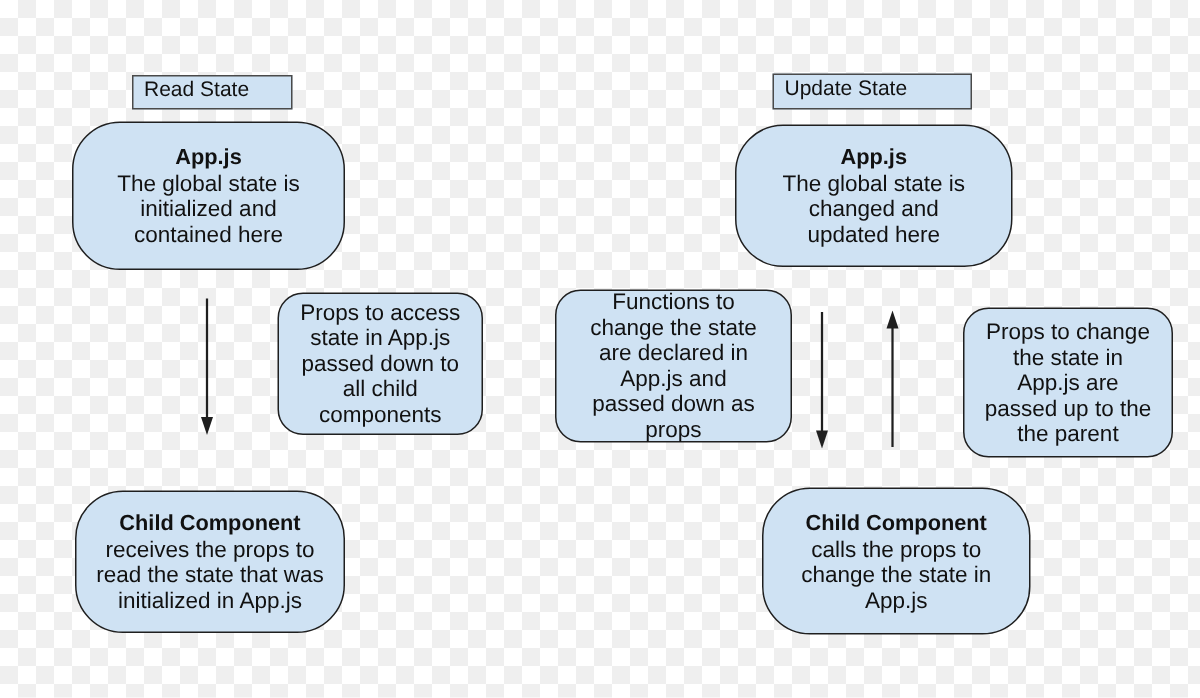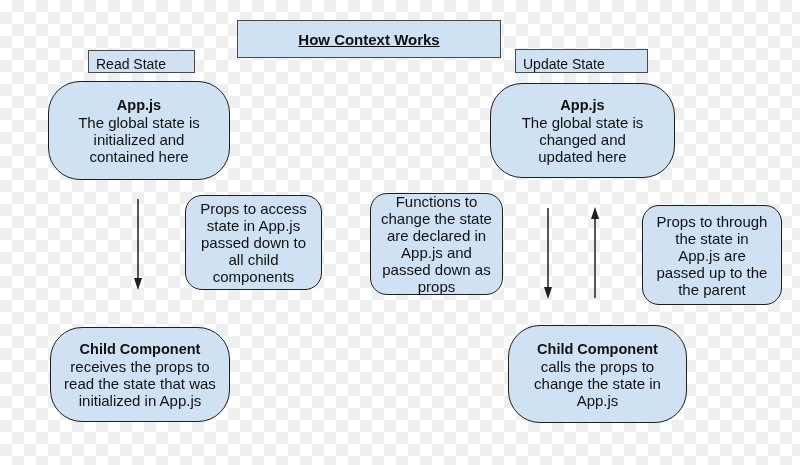--- a/index.html
+++ b/index.html
@@ -25,46 +25,43 @@
     flex-direction: column;
     align-items: center;
     justify-content: center;
     text-align: center;
   }
   .square { border: 1px solid #4a4a4a; }
   .round  { border: 1.5px solid #1f1f1f; border-radius: 32px; }
   .note   { border: 1.3px solid #1f1f1f; border-radius: 17px; }
   .title-box { left: 237px; top: 20px; width: 264px; height: 38px; }
   .title-text { font-weight: bold; font-size: 15px; text-decoration: underline; }
-  .label-box { justify-content: flex-end; align-items: flex-start; font-size: 14px; padding-left: 7px; }
+  .label-box { justify-content: flex-start; align-items: flex-start; font-size: 14px; padding-left: 7px; }
   .read-label   { left: 88px;  top: 50px; width: 107px; height: 23px; }
   .update-label { left: 515px; top: 49px; width: 133px; height: 24px; }
   .app-left    { left: 48px;  top: 81px;  width: 182px; height: 99px; }
   .app-right   { left: 490px; top: 83px;  width: 185px; height: 95px; }
   .child-left  { left: 50px;  top: 327px; width: 180px; height: 95px; }
   .child-right { left: 508px; top: 325px; width: 179px; height: 98px; }
   .note-read     { left: 185px; top: 195px; width: 137px; height: 95px; }
-  .note-func     { left: 370px; top: 193px; width: 133px; height: 102px; }
+  .note-func     { left: 370px; top: 193px; width: 158px; height: 102px; }
   .note-update   { left: 642px; top: 205px; width: 140px; height: 100px; }
   .note-provider { left: 275px; top: 313px; width: 140px; height: 80px; }
   .heading { font-weight: bold; font-size: 14.5px; line-height: 18px; }
   .body, .note-text { font-size: 15px; line-height: 17px; white-space: pre-line; }
   .arrow { position: absolute; }
   .arrow-read      { left: 132px; top: 198px; }
   .arrow-update-dn { left: 542px; top: 207px; }
   .arrow-update-up { left: 589px; top: 207px; }
 </style>
 </head>
 <body>
 
 <div id="canvas">
 
-  <div class="node square title-box">
-    <span class="title-text">How Context Works</span>
-  </div>
 
   <div class="node square label-box read-label">
     <span>Read State</span>
   </div>
 
   <div class="node square label-box update-label">
     <span>Update State</span>
   </div>
 
   <div class="node round app-left">
@@ -92,21 +89,21 @@
   <div class="node note note-func">
     <div class="note-text">Functions to
 change the state
 are declared in
 App.js and
 passed down as
 props</div>
   </div>
 
   <div class="node note note-update">
-    <div class="note-text">Props to through
+    <div class="note-text">Props to change
 the state in
 App.js are
 passed up to the
 the parent</div>
   </div>
 
 
   <div class="node round child-left">
     <div class="heading">Child Component</div>
     <div class="body">receives the props to

